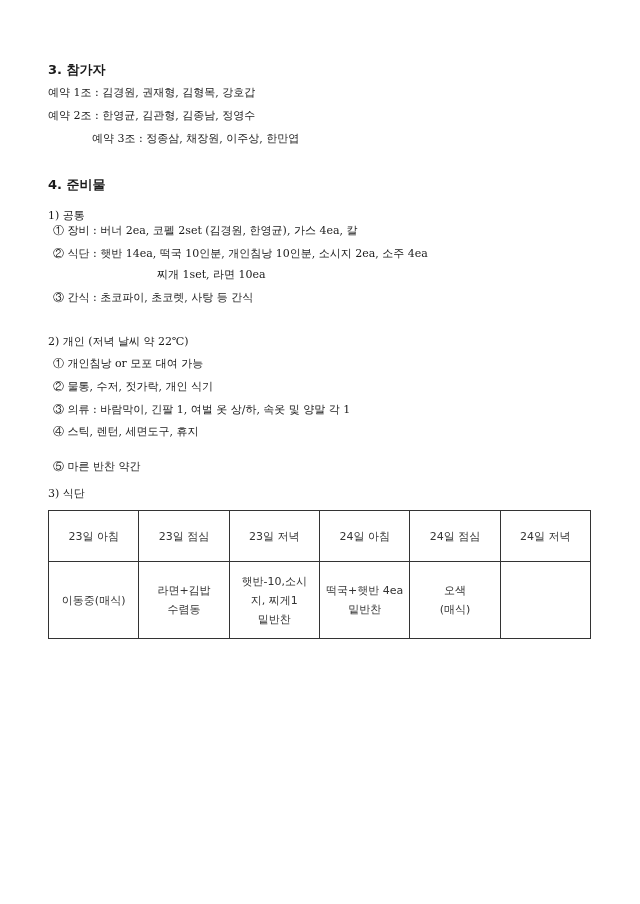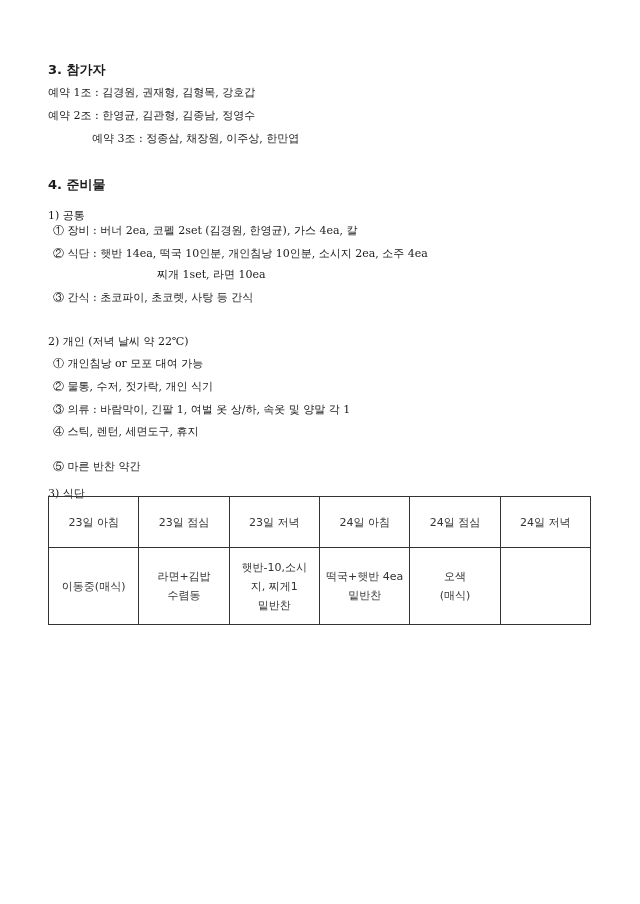--- a/index.html
+++ b/index.html
@@ -2,21 +2,21 @@
 <html><head>
 <meta charset="utf-8">
 <style>
   html, body { margin:0; padding:0; background:#ffffff; }
   body { width:640px; height:904px; position:relative; overflow:hidden;
          font-family:"DejaVu Serif", "Liberation Serif", serif; color:#1a1a1a; }
   .line { position:absolute; left:48px; font-size:11px; line-height:18px; white-space:nowrap; }
   .heading { font-weight:bold; font-family:"DejaVu Sans", "Liberation Sans", sans-serif; font-size:13px; }
   .item { left:53px; }
   .cont { left:113px;margin-left:44px; }
-  table.meal { position:absolute; left:48px; top:496px; width:543px; border-collapse:collapse;
+  table.meal { position:absolute; left:48px; top:510px; width:543px; border-collapse:collapse;
                table-layout:fixed; font-family:"DejaVu Sans", "Liberation Sans", sans-serif; font-size:11px; color:#333; }
   table.meal td { border:1px solid #333; text-align:center; vertical-align:middle; padding:0 2px; line-height:19px; }
   table.meal tr.head td { height:50px; }
   table.meal tr.body td { height:76px; }
   .cell-line { display:block; }
 </style>
 </head>
 <body>
 
 <div class="line heading" style="top:61px;">3. 참가자</div>

